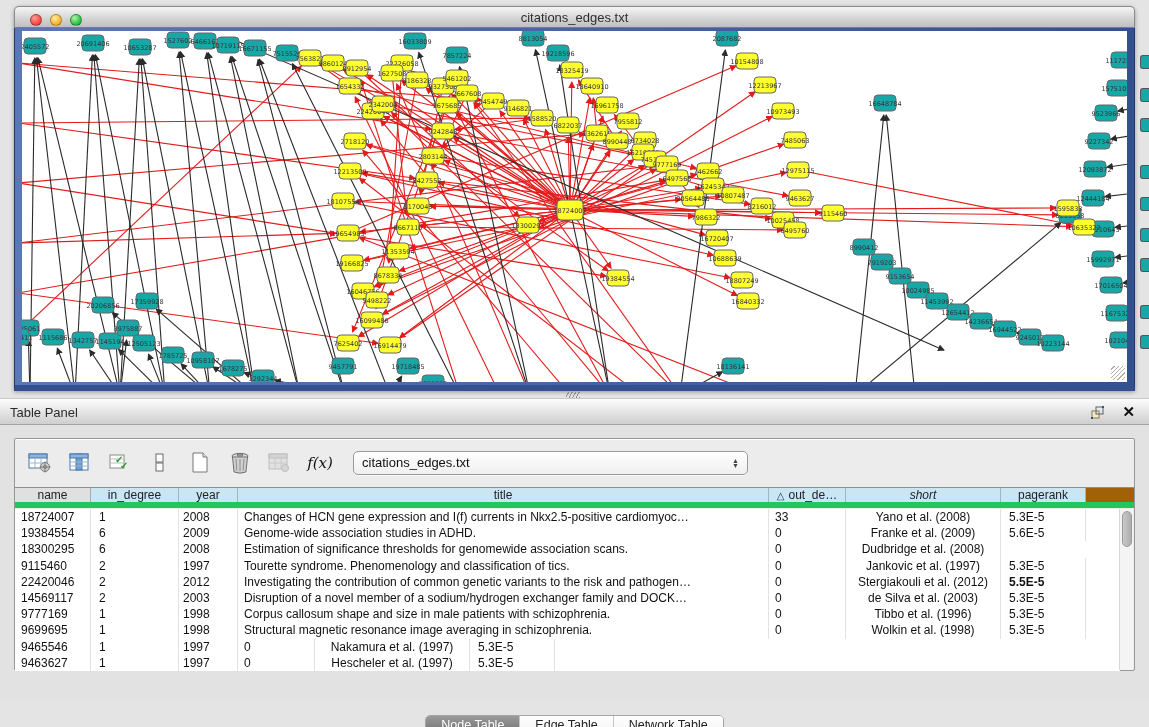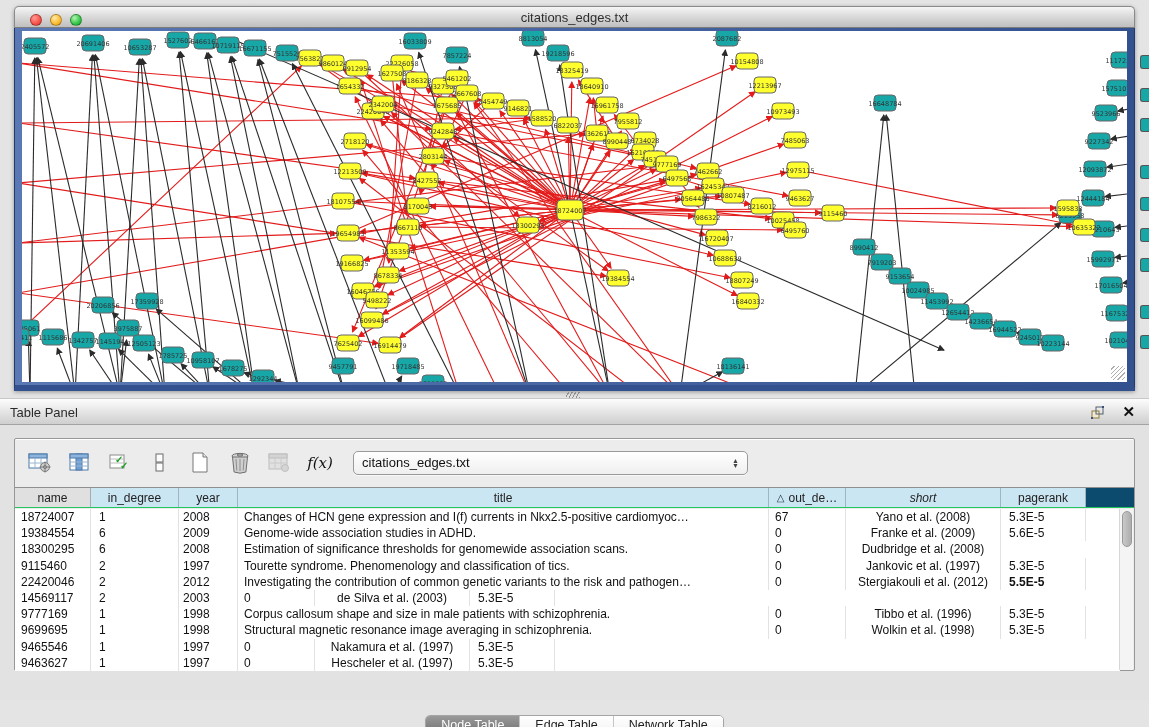--- a/index.html
+++ b/index.html
@@ -53,21 +53,21 @@
     align-items:center; gap:14px; padding-left:12px; }
   .tbtn { width:26px; height:26px; display:flex; align-items:center; justify-content:center; }
   .fx { font-family:"DejaVu Serif", serif; font-style:italic; font-size:15px; color:#111; }
   .combo { width:395px; height:24px; margin-left:6px; border:1px solid #9a9a9a; border-radius:5px;
     background:linear-gradient(#ffffff,#efefef); display:flex; align-items:center;
     padding:0 8px; font-size:13px; color:#111; box-shadow:0 1px 0 rgba(255,255,255,.7); }
   .combo .arrows { margin-left:auto; display:flex; flex-direction:column; align-items:center;
     font-size:7px; line-height:5px; color:#444; }
   
   .grid-header { position:absolute; left:0px; top:48px; height:21px; display:flex;
-    background:#0c4a6e; border-top:1px solid #8f8f8f; border-bottom:1px solid #22c55e; width:1119px;text-align:right; }
+    background:#a16207; border-top:1px solid #8f8f8f; border-bottom:6px solid #22c55e; width:1119px;text-align:right; }
   .hcell { height:100%; background:#cbe6f3; border-right:1px solid #9fb6c2;
     font-size:12px; color:#222; display:flex; align-items:center; justify-content:center;
     gap:4px; overflow:hidden; white-space:nowrap; }
   .hcell.gray { background:#e0e0e0; border-right:1px solid #aaa; }
   .sort-tri { font-size:10px; color:#234; }
   .grid-body { position:absolute; left:0; top:70px; width:1105px; height:162px; background:#fff; overflow:hidden; }
   .trow { display:flex; height:16.2px; font-size:12px; }
   .tcell { overflow:hidden; white-space:nowrap; border-right:1px solid #e2e2e2;
     padding-top:1px; color:#111; }
   .vscroll { position:absolute; right:1px; top:70px; width:14px; height:161px;
@@ -900,21 +900,21 @@
         <div class="hcell" style="width: 85px;">
           <span>pagerank</span>
         </div>
       </div>
     <div class="grid-body" id="grid-body">
         <div class="trow">
           <div class="tcell" style="width: 76px; padding-left: 6px;">18724007</div>
           <div class="tcell" style="width: 88px; padding-left: 8px;">1</div>
           <div class="tcell" style="width: 59px; padding-left: 4px;">2008</div>
           <div class="tcell" style="width: 531px; padding-left: 6px;">Changes of HCN gene expression and I(f) currents in Nkx2.5-positive cardiomyoc…</div>
-          <div class="tcell" style="width: 77px; padding-left: 6px;">67</div>
+          <div class="tcell" style="width: 77px; padding-left: 6px;">33</div>
           <div class="tcell" style="width: 155px; text-align: center;">Yano et al. (2008)</div>
           <div class="tcell" style="width: 85px; padding-left: 8px;">5.3E-5</div>
         </div>
         <div class="trow">
           <div class="tcell" style="width: 76px; padding-left: 6px;">19384554</div>
           <div class="tcell" style="width: 88px; padding-left: 8px;">6</div>
           <div class="tcell" style="width: 59px; padding-left: 4px;">2009</div>
           <div class="tcell" style="width: 531px; padding-left: 6px;">Genome-wide association studies in ADHD.</div>
           <div class="tcell" style="width: 77px; padding-left: 6px;">0</div>
           <div class="tcell" style="width: 155px; text-align: center;">Franke et al. (2009)</div>
@@ -944,20 +944,21 @@
           <div class="tcell" style="width: 59px; padding-left: 4px;">2012</div>
           <div class="tcell" style="width: 531px; padding-left: 6px;">Investigating the contribution of common genetic variants to the risk and pathogen…</div>
           <div class="tcell" style="width: 77px; padding-left: 6px;">0</div>
           <div class="tcell" style="width: 155px; text-align: center;">Stergiakouli et al. (2012)</div>
           <div class="tcell" style="width: 85px; padding-left: 8px; font-weight: bold;">5.5E-5</div>
         </div>
         <div class="trow">
           <div class="tcell" style="width: 76px; padding-left: 6px;">14569117</div>
           <div class="tcell" style="width: 88px; padding-left: 8px;">2</div>
           <div class="tcell" style="width: 59px; padding-left: 4px;">2003</div>
+          <div class="tcell" style="width: 531px; padding-left: 6px;">Disruption of a novel member of a sodium/hydrogen exchanger family and DOCK…</div>
           <div class="tcell" style="width: 77px; padding-left: 6px;">0</div>
           <div class="tcell" style="width: 155px; text-align: center;">de Silva et al. (2003)</div>
           <div class="tcell" style="width: 85px; padding-left: 8px;">5.3E-5</div>
         </div>
         <div class="trow">
           <div class="tcell" style="width: 76px; padding-left: 6px;">9777169</div>
           <div class="tcell" style="width: 88px; padding-left: 8px;">1</div>
           <div class="tcell" style="width: 59px; padding-left: 4px;">1998</div>
           <div class="tcell" style="width: 531px; padding-left: 6px;">Corpus callosum shape and size in male patients with schizophrenia.</div>
           <div class="tcell" style="width: 77px; padding-left: 6px;">0</div>

